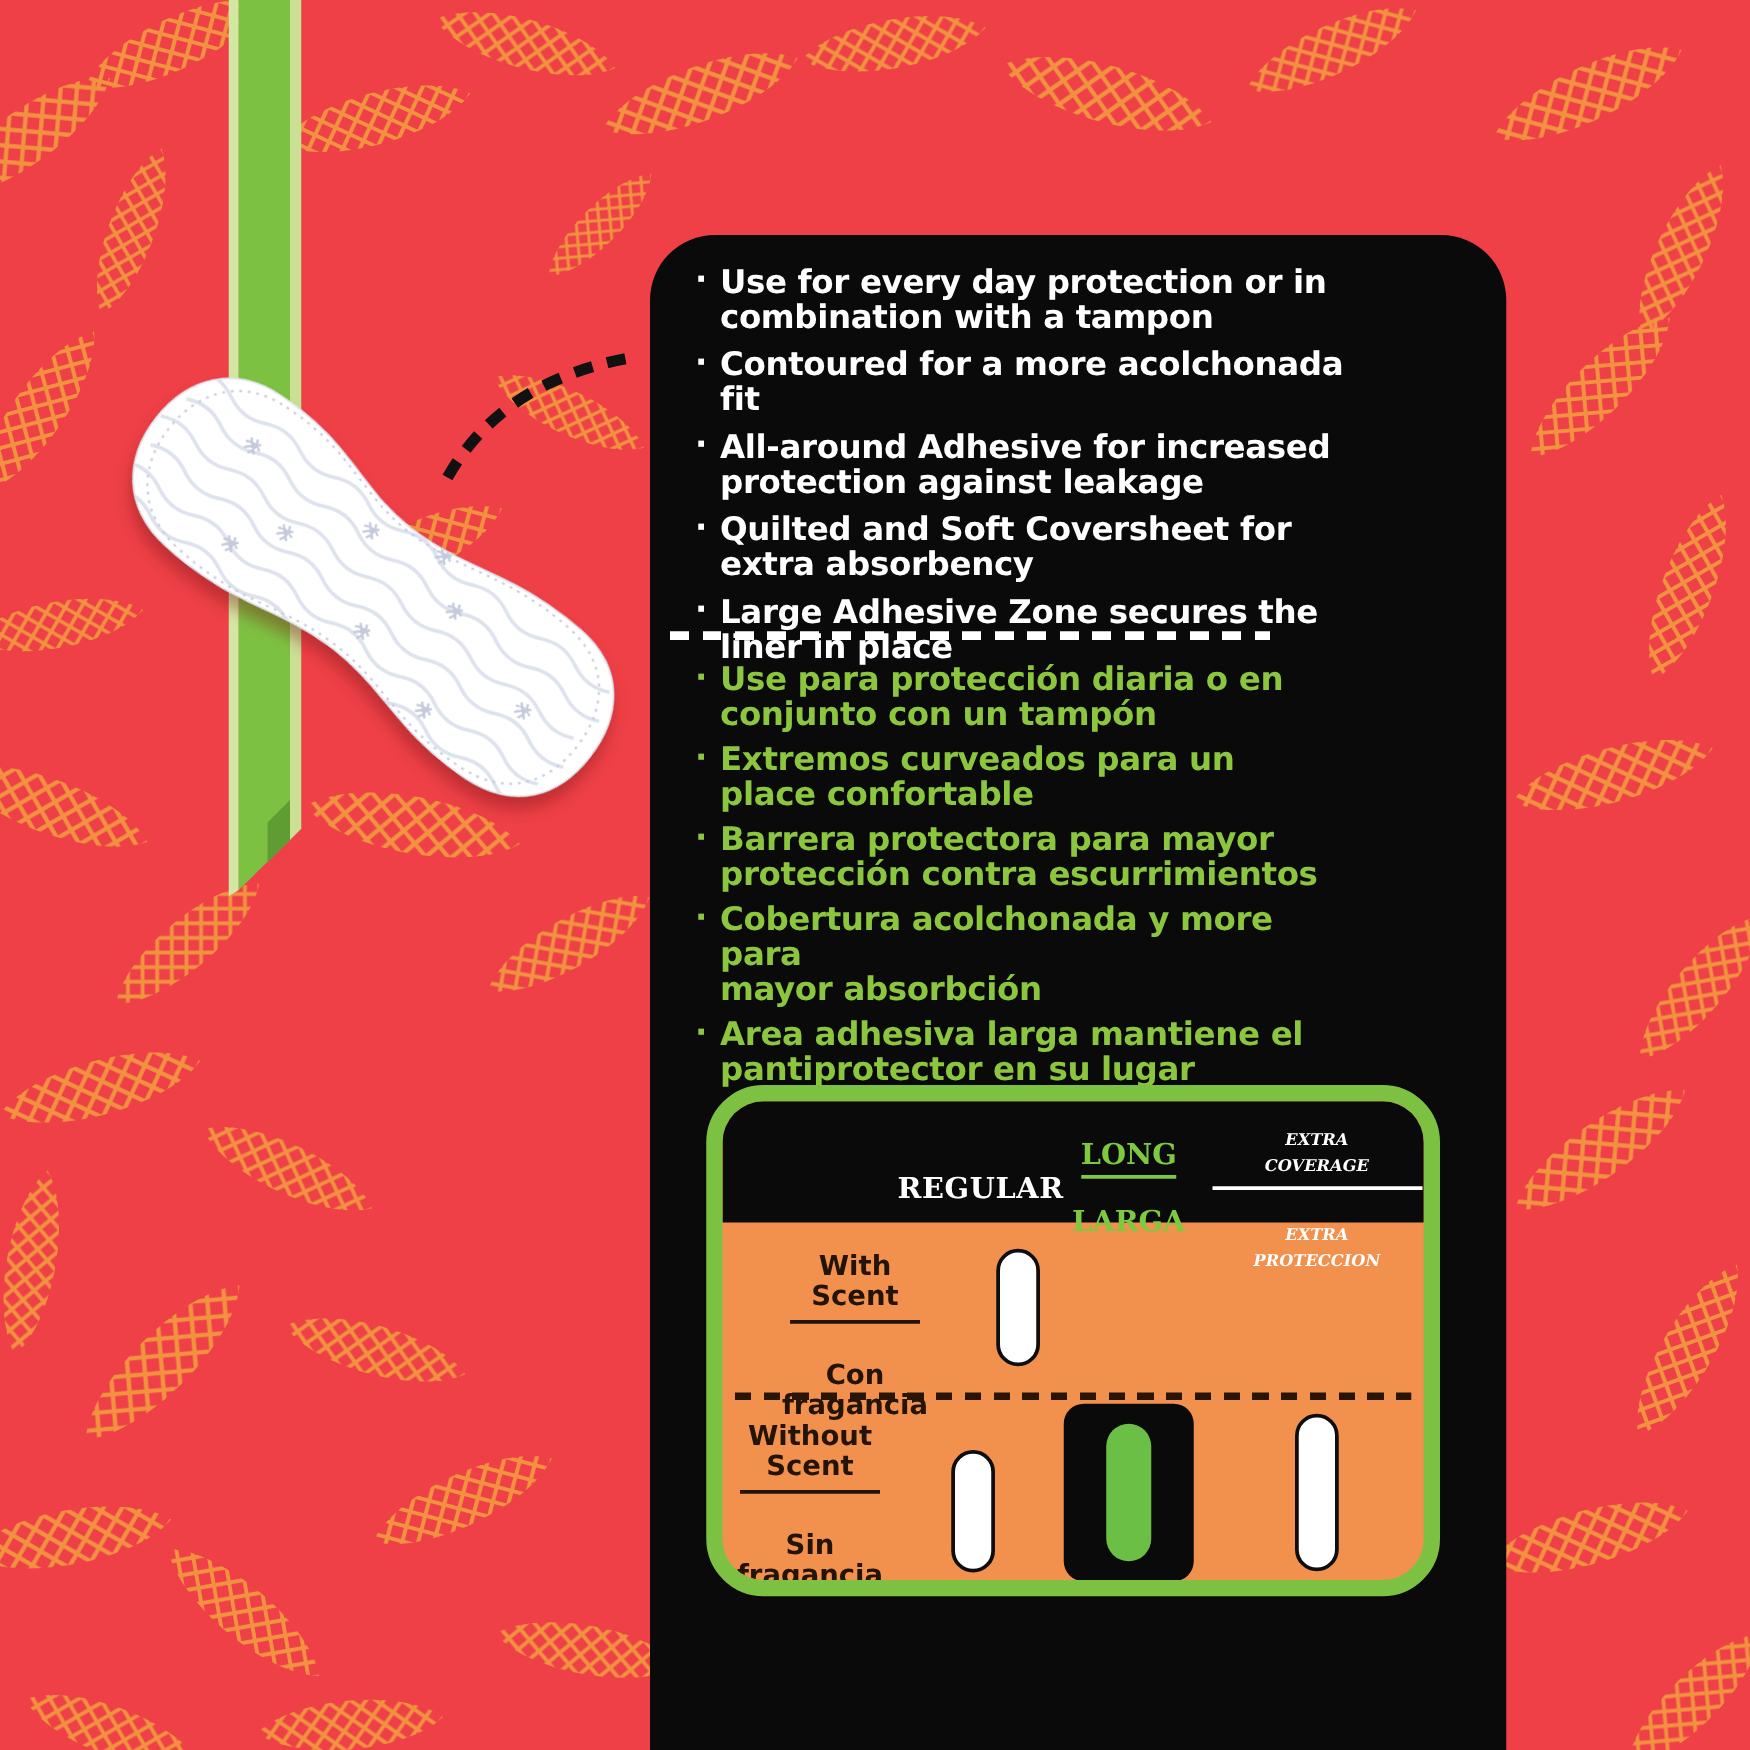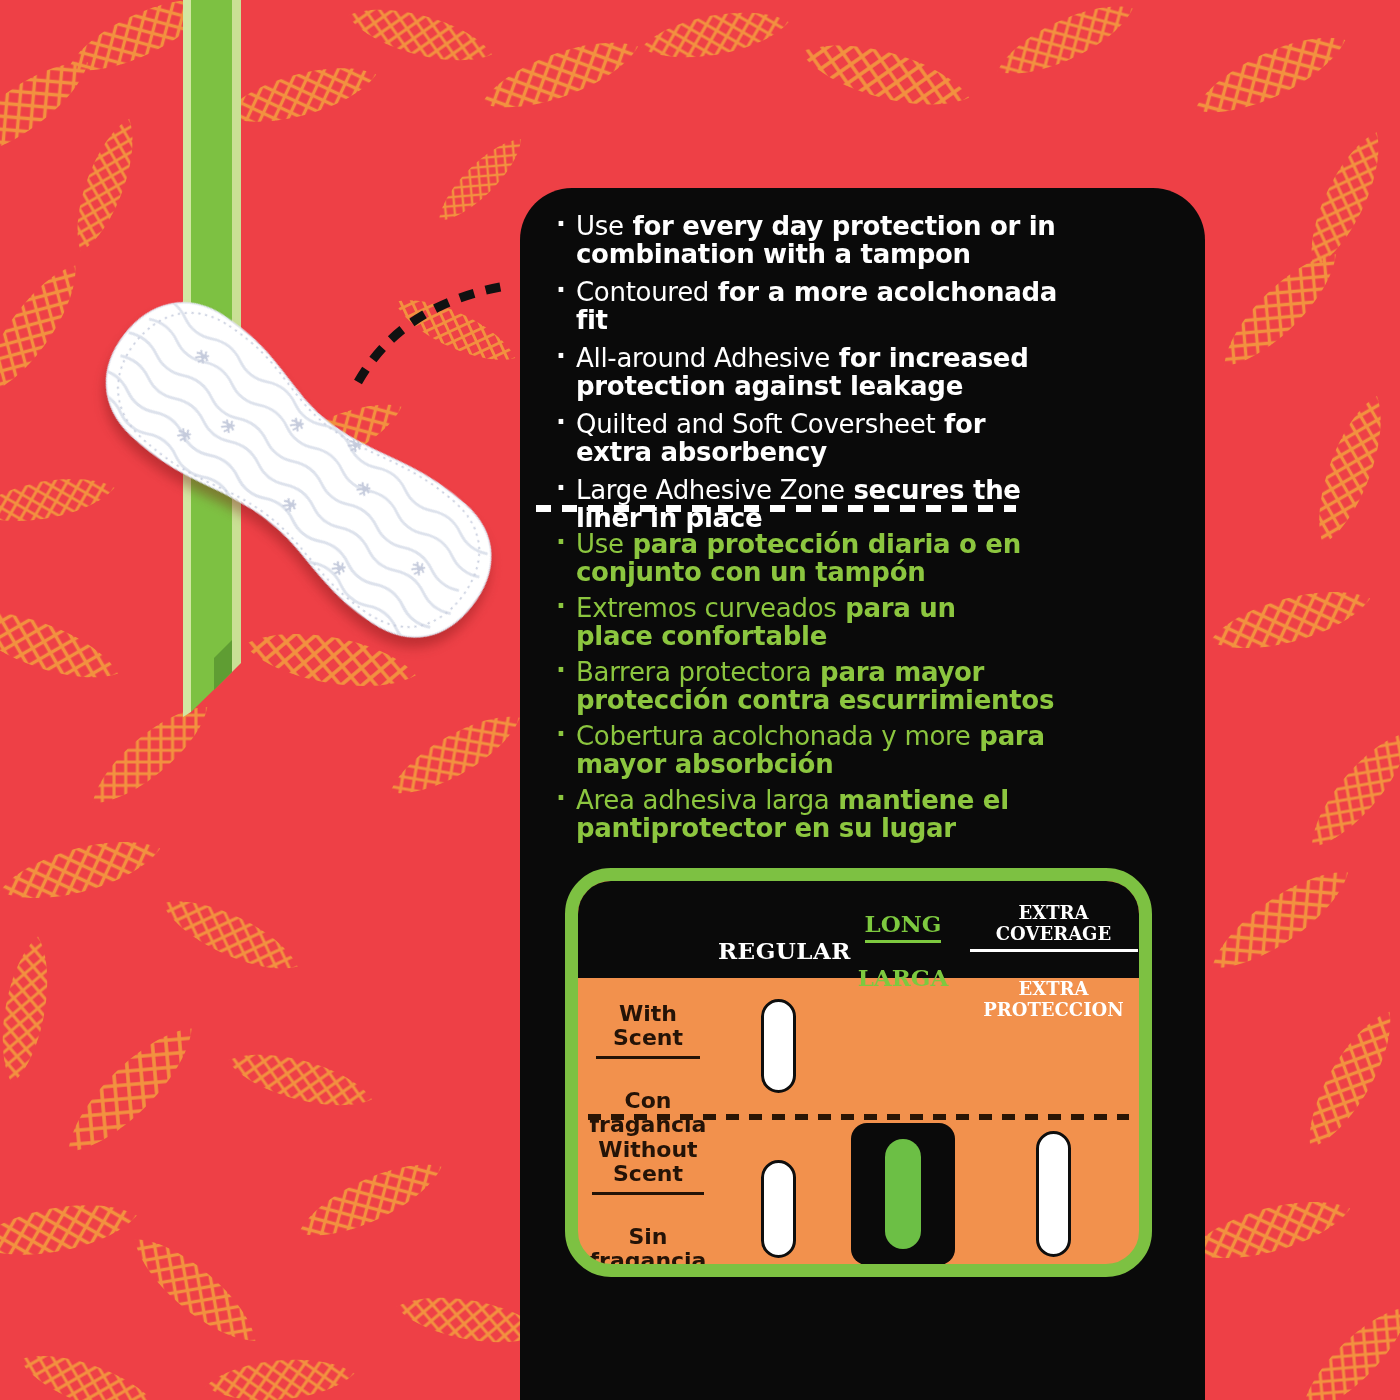--- a/index.html
+++ b/index.html
@@ -15,46 +15,46 @@
   }
   ul.bullets{
     list-style:none;margin:0;padding:0;position:absolute;left:34px;width:525px;
     font-size:26px;line-height:28px;letter-spacing:-0.3px;
   }
   ul.bullets.en{top:24px;color:#ffffff;}
   ul.bullets.es{top:342px;color:#8cc63f;}
   ul.bullets li{position:relative;padding-left:22px;margin-bottom:10px;}
   ul.bullets.es li{margin-bottom:8px;}
   ul.bullets li .dot{position:absolute;left:2px;top:-2px;font-weight:700;}
-  ul.bullets li .lead{font-weight:400;}
+  ul.bullets li .lead{font-weight:700;}
   ul.bullets li .rest{white-space:pre-line;font-weight:bold;}
   .lang-sep{
     position:absolute;left:16px;top:317px;width:480px;height:7px;
     background:repeating-linear-gradient(90deg,#ffffff 0 15px,transparent 15px 26px);
   }
   
   .vtable{
     position:absolute;left:45px;top:680px;width:587px;height:409px;
     background:#f2914d;border:13px solid #7dc142;border-radius:46px;
     box-sizing:border-box;overflow:hidden;
   }
   .vhead{
     height:97px;background:#0a0a0a;display:grid;
     grid-template-columns:140px 120px 130px 171px;align-items:center;
     font-family:"DejaVu Serif","Liberation Serif",serif;font-weight:700;color:#fff;
   }
   .vhead .hc{text-align:center;}
   .hc.reg{font-size:23px;letter-spacing:.5px;}
   .hc.long{color:#7dc93f;font-size:23px;}
   .hc.long .u{display:inline-block;border-bottom:3px solid #7dc93f;padding-bottom:3px;margin-bottom:21px;}
-  .hc.extra{font-size:18px;line-height:21px;white-space:pre-line;}
+  .hc.extra{font-size:13px;line-height:21px;white-space:pre-line;font-style:italic;}
   .hc.extra .wline{display:block;width:168px;height:3px;background:#fff;margin:5px auto;}
   .vbody{position:relative;height:290px;}
   .vrow{display:grid;grid-template-columns:140px 120px 130px 171px;}
-  .vrow.r1{height:136px;}
+  .vrow.r1{height:136px;padding-left:36px;}
   .vrow.r2{height:154px;}
   .row-sep{
     position:absolute;left:10px;right:10px;top:136px;height:6px;
     background:repeating-linear-gradient(90deg,#2a1505 0 13px,transparent 13px 23px);
   }
   .rlabel{
     align-self:center;text-align:center;color:#241307;font-weight:700;
     font-size:22px;line-height:24px;white-space:pre-line;
   }
   .rlabel .dline{display:block;height:3px;background:#241307;margin:6px auto;}

